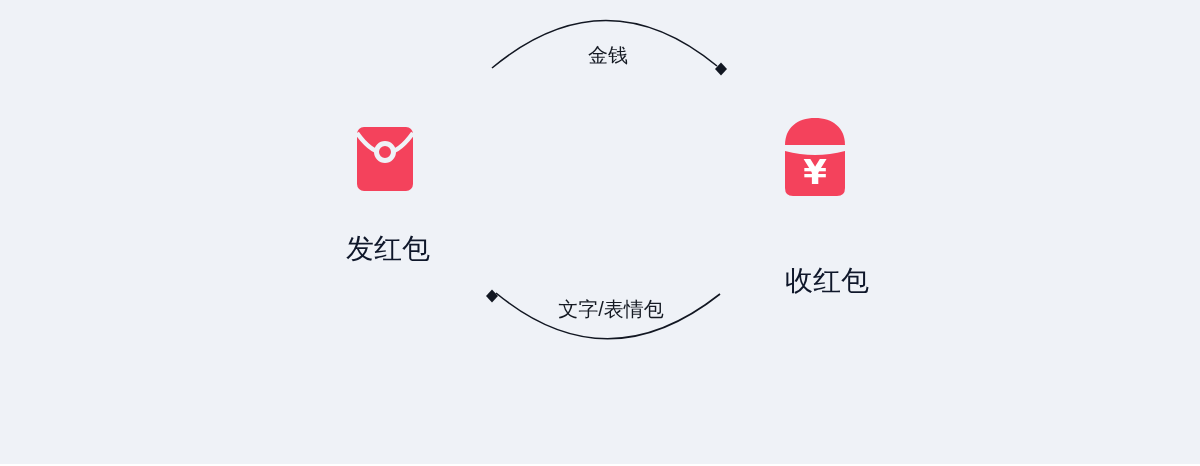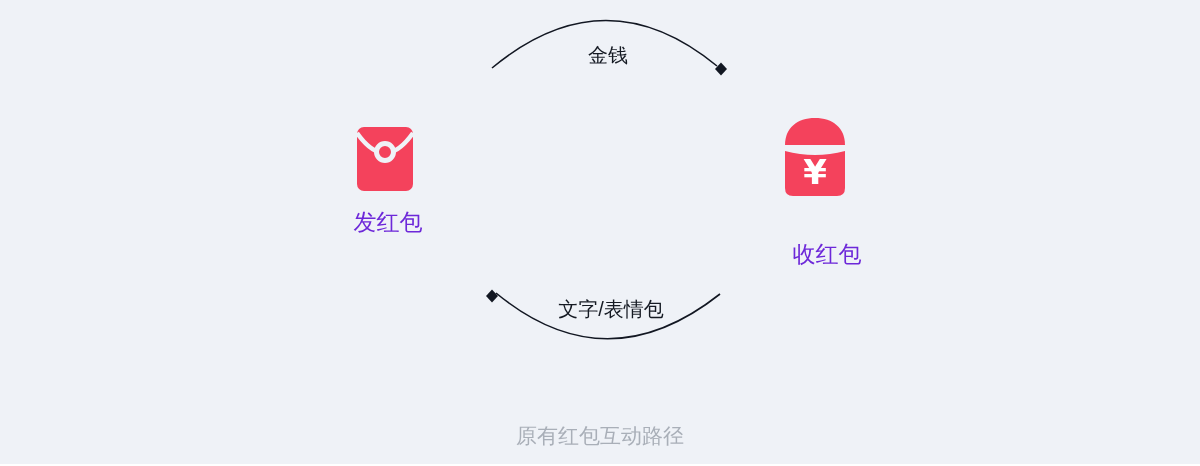--- a/index.html
+++ b/index.html
@@ -35,24 +35,24 @@
     transform: translateX(-50%);
     text-align: right;
   }
   .node-icon {
     position: absolute;
   }
   .node-icon.send { left: 357px; top: 127px; }
   .node-icon.receive { left: 785px; top: 118px; }
   .node-label {
     position: absolute;
-    top: 207px;
+    top: 230px;
     transform: translateX(-50%);
-    font-size: 23px;
-    color: #6d28d9;
+    font-size: 28px;
+    color: #0f172a;
     white-space: nowrap;
   }
   .node-label.send { left: 388px; }
   .node-label.receive { left: 827px; margin-top: 32px; }
   .caption {
     position: absolute;
     left: 0; right: 0;
     top: 422px;
     text-align: center;
     font-size: 21px;
@@ -85,15 +85,14 @@
   </svg>
   <div class="node-label send">发红包</div>
 
   <svg class="node-icon receive" width="60" height="78" viewBox="0 0 60 78">
     <path d="M 0 27 C 0 10 12 0 30 0 C 48 0 60 10 60 27 Z" fill="#F4425C"></path>
     <path d="M 0 33 Q 30 41 60 33 L 60 70 Q 60 78 52 78 L 8 78 Q 0 78 0 70 Z" fill="#F4425C"></path>
     <text x="30" y="66" text-anchor="middle" font-size="34" fill="#FFFFFF" class="yen-glyph">¥</text>
   </svg>
   <div class="node-label receive">收红包</div>
 
-  <div class="caption">原有红包互动路径</div>
 
 </div>
 
 </body></html>

